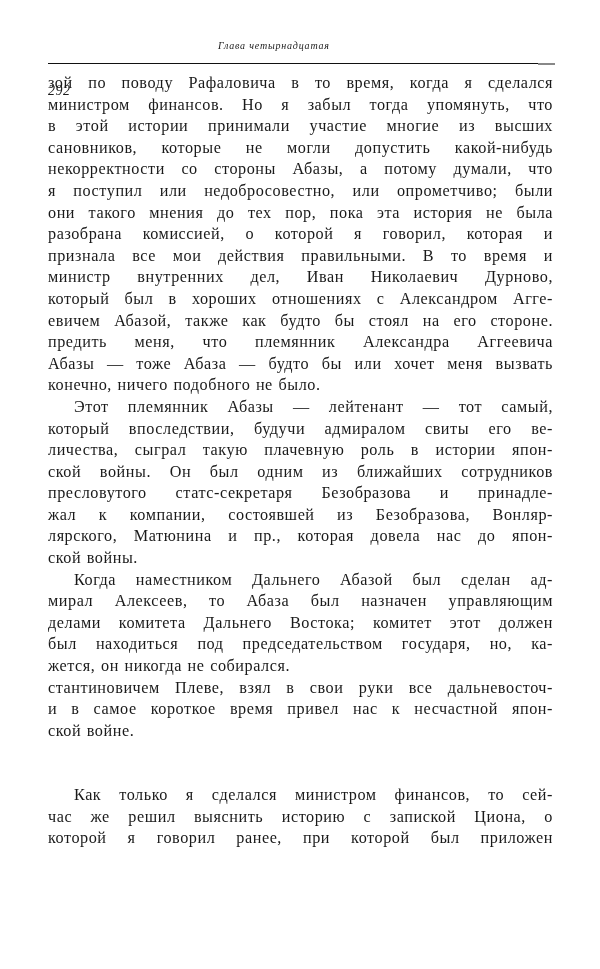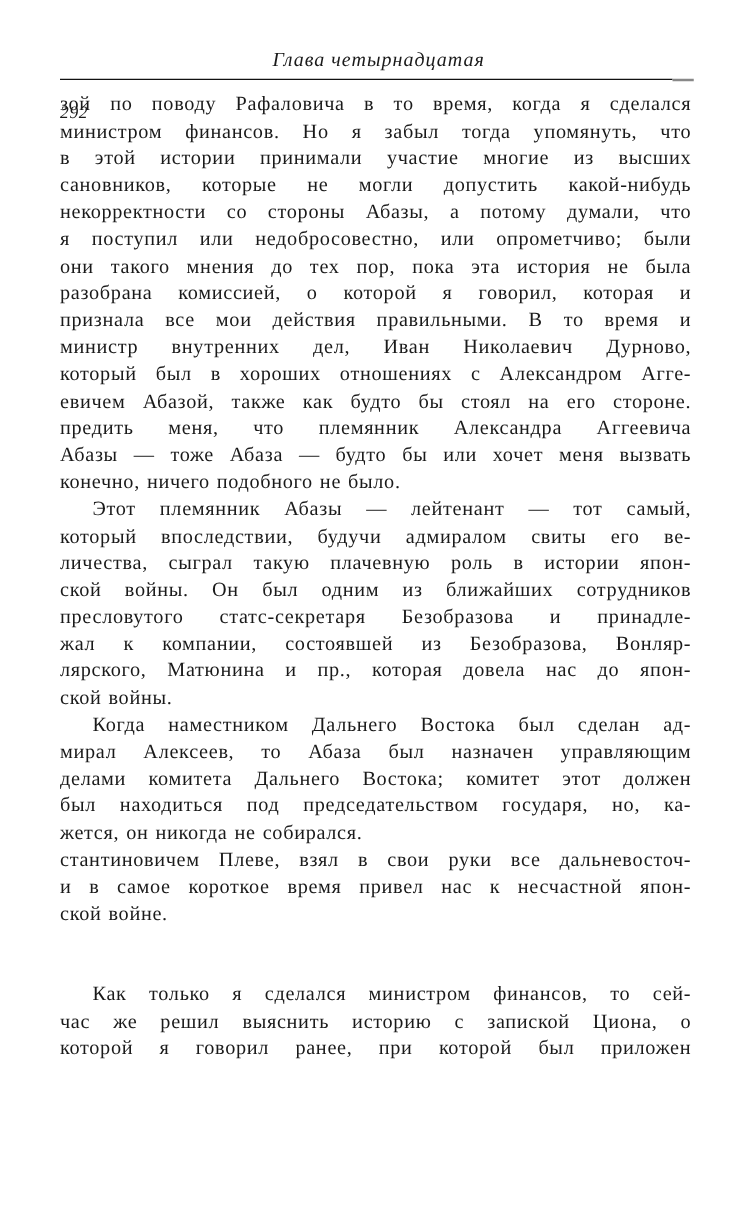--- a/index.html
+++ b/index.html
@@ -31,21 +31,21 @@
     font-size: 14px;
     letter-spacing: 0.5px;
     margin-top: 43px;
   }
   .running-title {
     position: absolute;
     left: 170px;
     top: 0;
     font-family: "Liberation Serif", serif;
     font-style: italic;
-    font-size: 16px;
+    font-size: 10px;
     letter-spacing: 0.8px;
   }
   .header-rule {
     position: absolute;
     left: 48px;
     top: 63px;
     width: 490px;
     height: 1px;
     background: #111;
   }
@@ -114,21 +114,21 @@
 
   <span class="line indent">Этот племянник Абазы — лейтенант — тот самый,</span>
   <span class="line">который впоследствии, будучи адмиралом свиты его ве-</span>
   <span class="line">личества, сыграл такую плачевную роль в истории япон-</span>
   <span class="line">ской войны. Он был одним из ближайших сотрудников</span>
   <span class="line">пресловутого статс-секретаря Безобразова и принадле-</span>
   <span class="line">жал к компании, состоявшей из Безобразова, Вонляр-</span>
   <span class="line">лярского, Матюнина и пр., которая довела нас до япон-</span>
   <span class="line last">ской войны.</span>
 
-  <span class="line indent">Когда наместником Дальнего Востока был сделан ад-</span>
+  <span class="line indent">Когда наместником Дальнего Абазой был сделан ад-</span>
   <span class="line">мирал Алексеев, то Абаза был назначен управляющим</span>
   <span class="line">делами комитета Дальнего Востока; комитет этот должен</span>
   <span class="line">был находиться под председательством государя, но, ка-</span>
   <span class="line last">жется, он никогда не собирался.</span>
 
   <span class="line">стантиновичем Плеве, взял в свои руки все дальневосточ-</span>
   <span class="line">и в самое короткое время привел нас к несчастной япон-</span>
   <span class="line last">ской войне.</span>
 </div>
 

